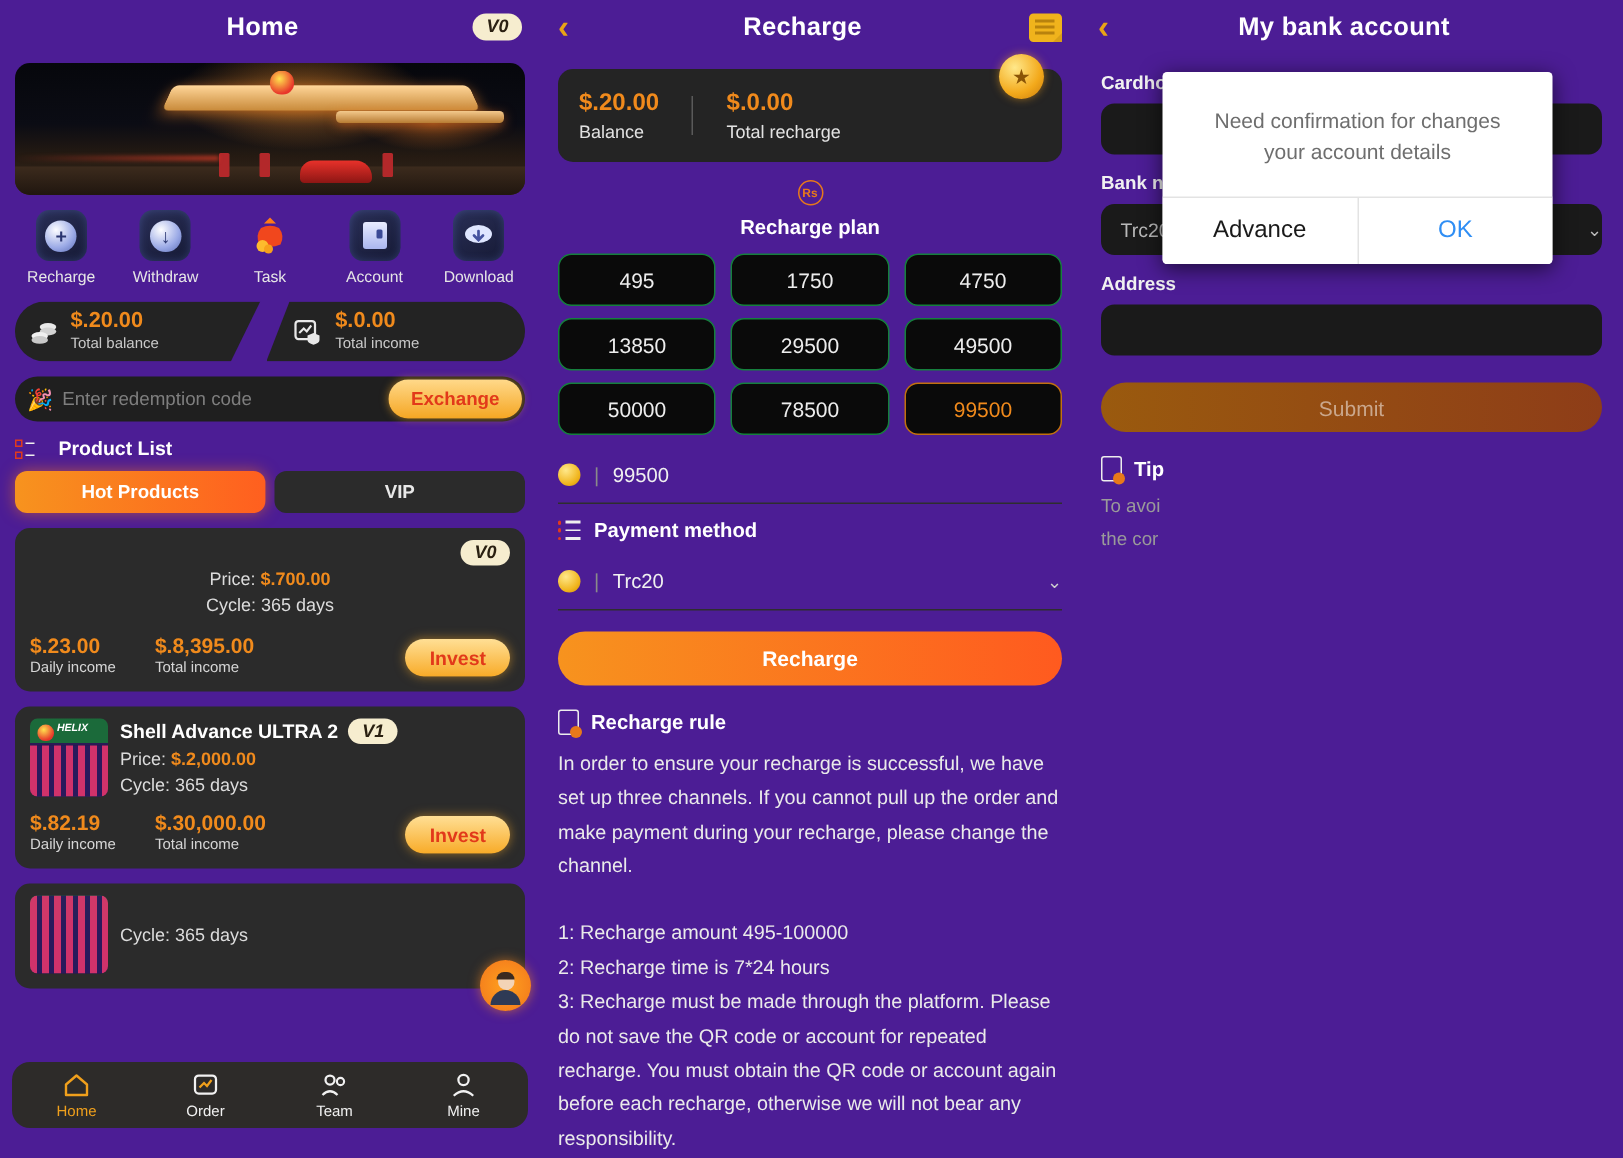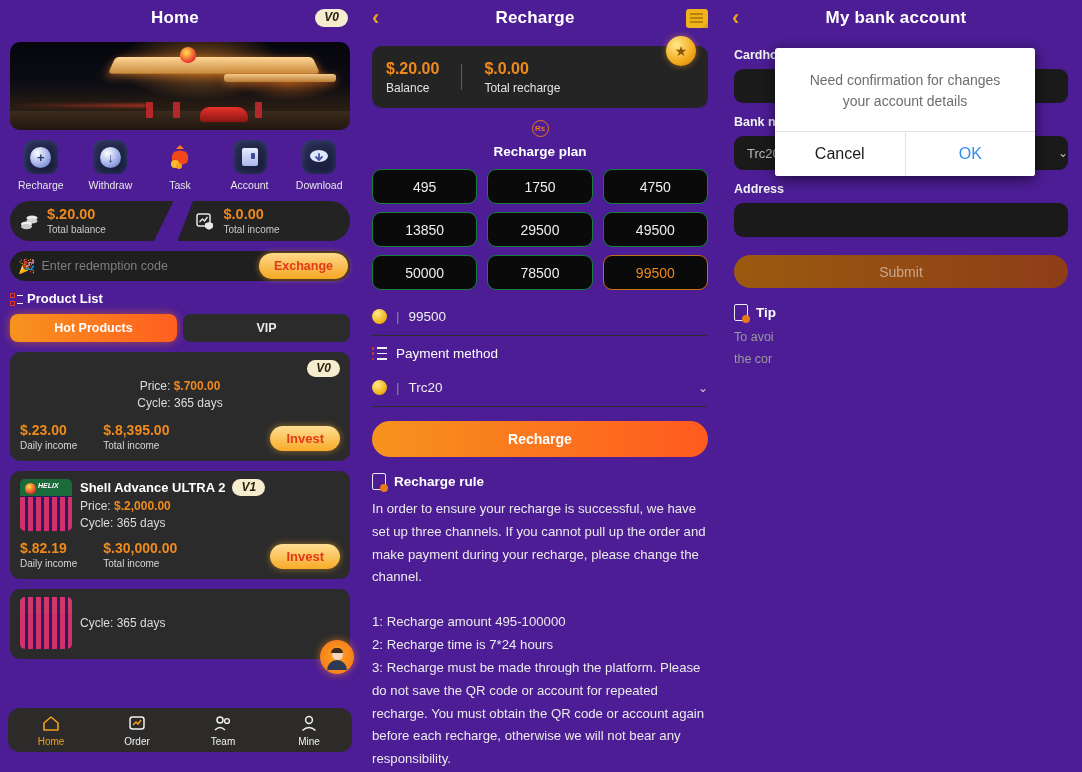--- a/index.html
+++ b/index.html
@@ -117,21 +117,21 @@
   }
   .redeem input::placeholder { color:#7e7e7e; }
   .exchange-btn {
     position:absolute; right:2px; top:2px; height:26px; padding:0 15px;
     border-radius:13px; border:0; cursor:pointer;
     background: linear-gradient(180deg,#ffd98a,#f5a623);
     color:#e2391a; font-size:12.5px; font-weight:800; font-family:inherit;
     box-shadow: 0 0 6px rgba(245,166,35,.6);
   }
 
-  .sec-title { display:flex; align-items:flex-end; gap:4px; margin: 10px 10px 0; }
+  .sec-title { display:flex; align-items:flex-end; gap:16px; margin: 10px 10px 0; }
   .sec-title .t { color:#fff; font-size:13px; font-weight:700; }
   .list-ic { width:13px; height:13px; display:flex; flex-direction:column; justify-content:space-between;}
   .list-ic .lr { display:flex; align-items:center; gap:2px; }
   .list-ic .sq { width:5px; height:5px; border:1.2px solid #e03a1d; }
   .list-ic .ln { width:7px; height:1.4px; background:#efefef; }
 
   .tabs { display:flex; gap:6px; margin: 8px 10px 0; }
   .tab {
     flex:1; height:28px; border-radius:8px; display:flex; align-items:center; justify-content:center;
     font-size:12.5px; font-weight:700; cursor:pointer;
@@ -240,21 +240,21 @@
   .coin-sm { width:15px;height:15px;border-radius:50%;
     background: radial-gradient(circle at 35% 30%, #ffe88a, #f0b41b 65%, #c9890d); flex:none; }
   .vbar { color:#8a8a8a; }
   .chev-d { margin-left:auto; color:#cfcfcf; font-size:12px; }
 
   .pm-sec { display:flex; align-items:center; gap:9px; margin:10px 12px 0; }
   .pm-ic { width:15px;height:13px; display:flex; flex-direction:column; justify-content:space-between; }
   .pm-ic .r { display:flex; align-items:center; gap:3px; }
   .pm-ic .d { width:2.5px;height:2.5px;background:#e03a1d;border-radius:50%; }
   .pm-ic .l { width:10px;height:1.6px;background:#efefef; }
-  .pm-sec .t { color:#fff; font-size:13.5px; font-weight:400; }
+  .pm-sec .t { color:#fff; font-size:13.5px; font-weight:700; }
 
   .recharge-btn {
     margin:14px 12px 0; height:36px; width: calc(100% - 24px);
     border:0; border-radius:18px; cursor:pointer; font-family:inherit;
     background: linear-gradient(90deg,#f7931e,#ff5a1f);
     color:#fff; font-size:14px; font-weight:700;
   }
 
   .rule-sec { display:flex; align-items:center; gap:8px; margin:16px 12px 0; }
   .rule-sec .t { color:#fff; font-size:13.5px; font-weight:700; }
@@ -642,18 +642,18 @@
     <span class="doc-ic"></span>
     <span class="t">Tip</span>
   </div>
   <div class="tip-p">To avoi</div>
   <div class="tip-p" style="margin-top:0">the cor</div>
 
   <div class="modal-overlay">
     <div class="modal">
       <div class="modal-msg">Need confirmation for changes your account details</div>
       <div class="modal-btns">
-        <button class="cancel">Cancel</button>
+        <button class="cancel">Advance</button>
         <button class="ok">OK</button>
       </div>
     </div>
   </div>
 </div>
 
 </body></html>

